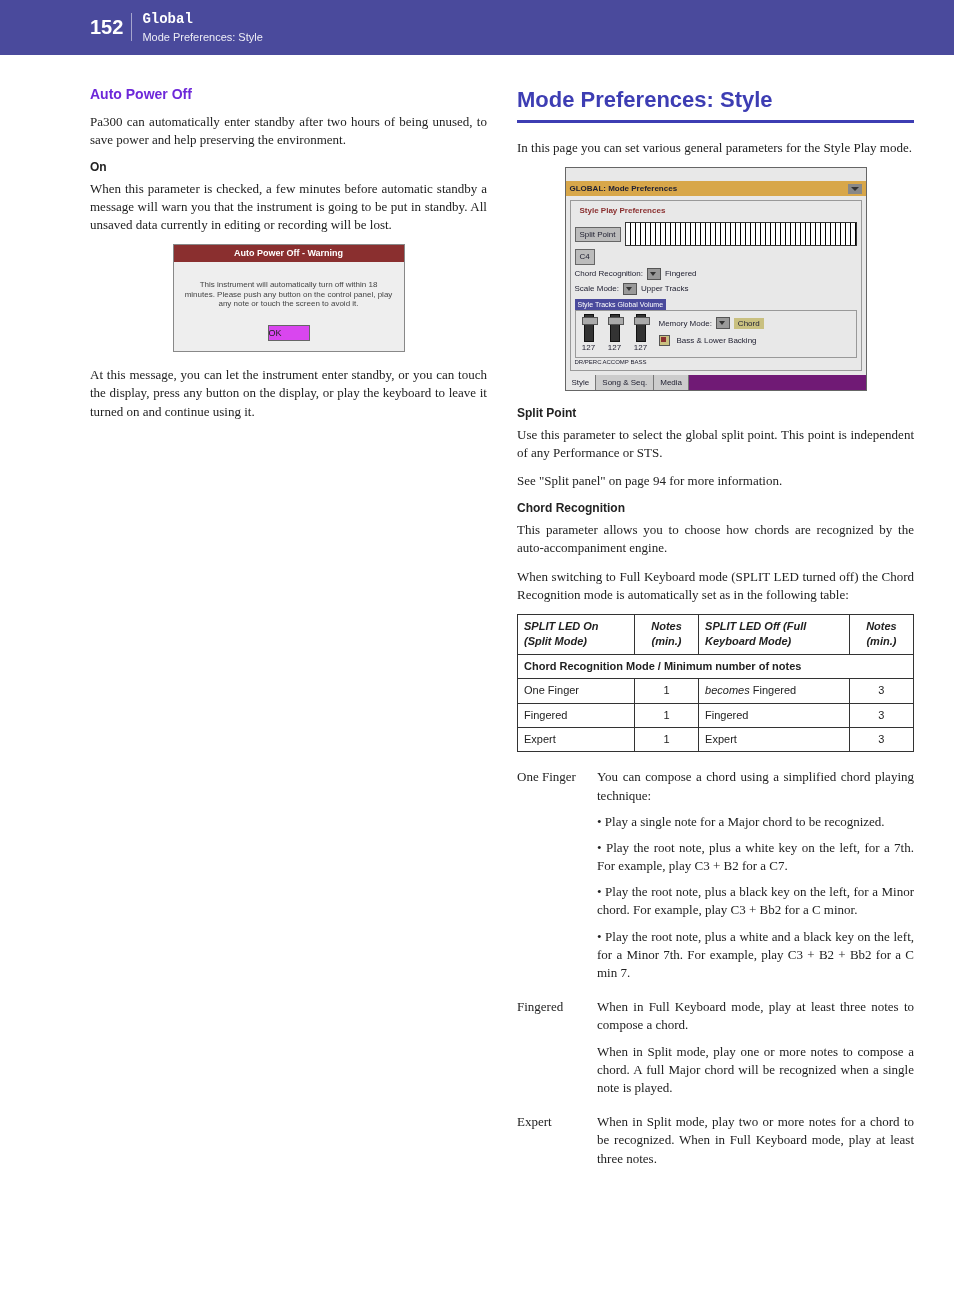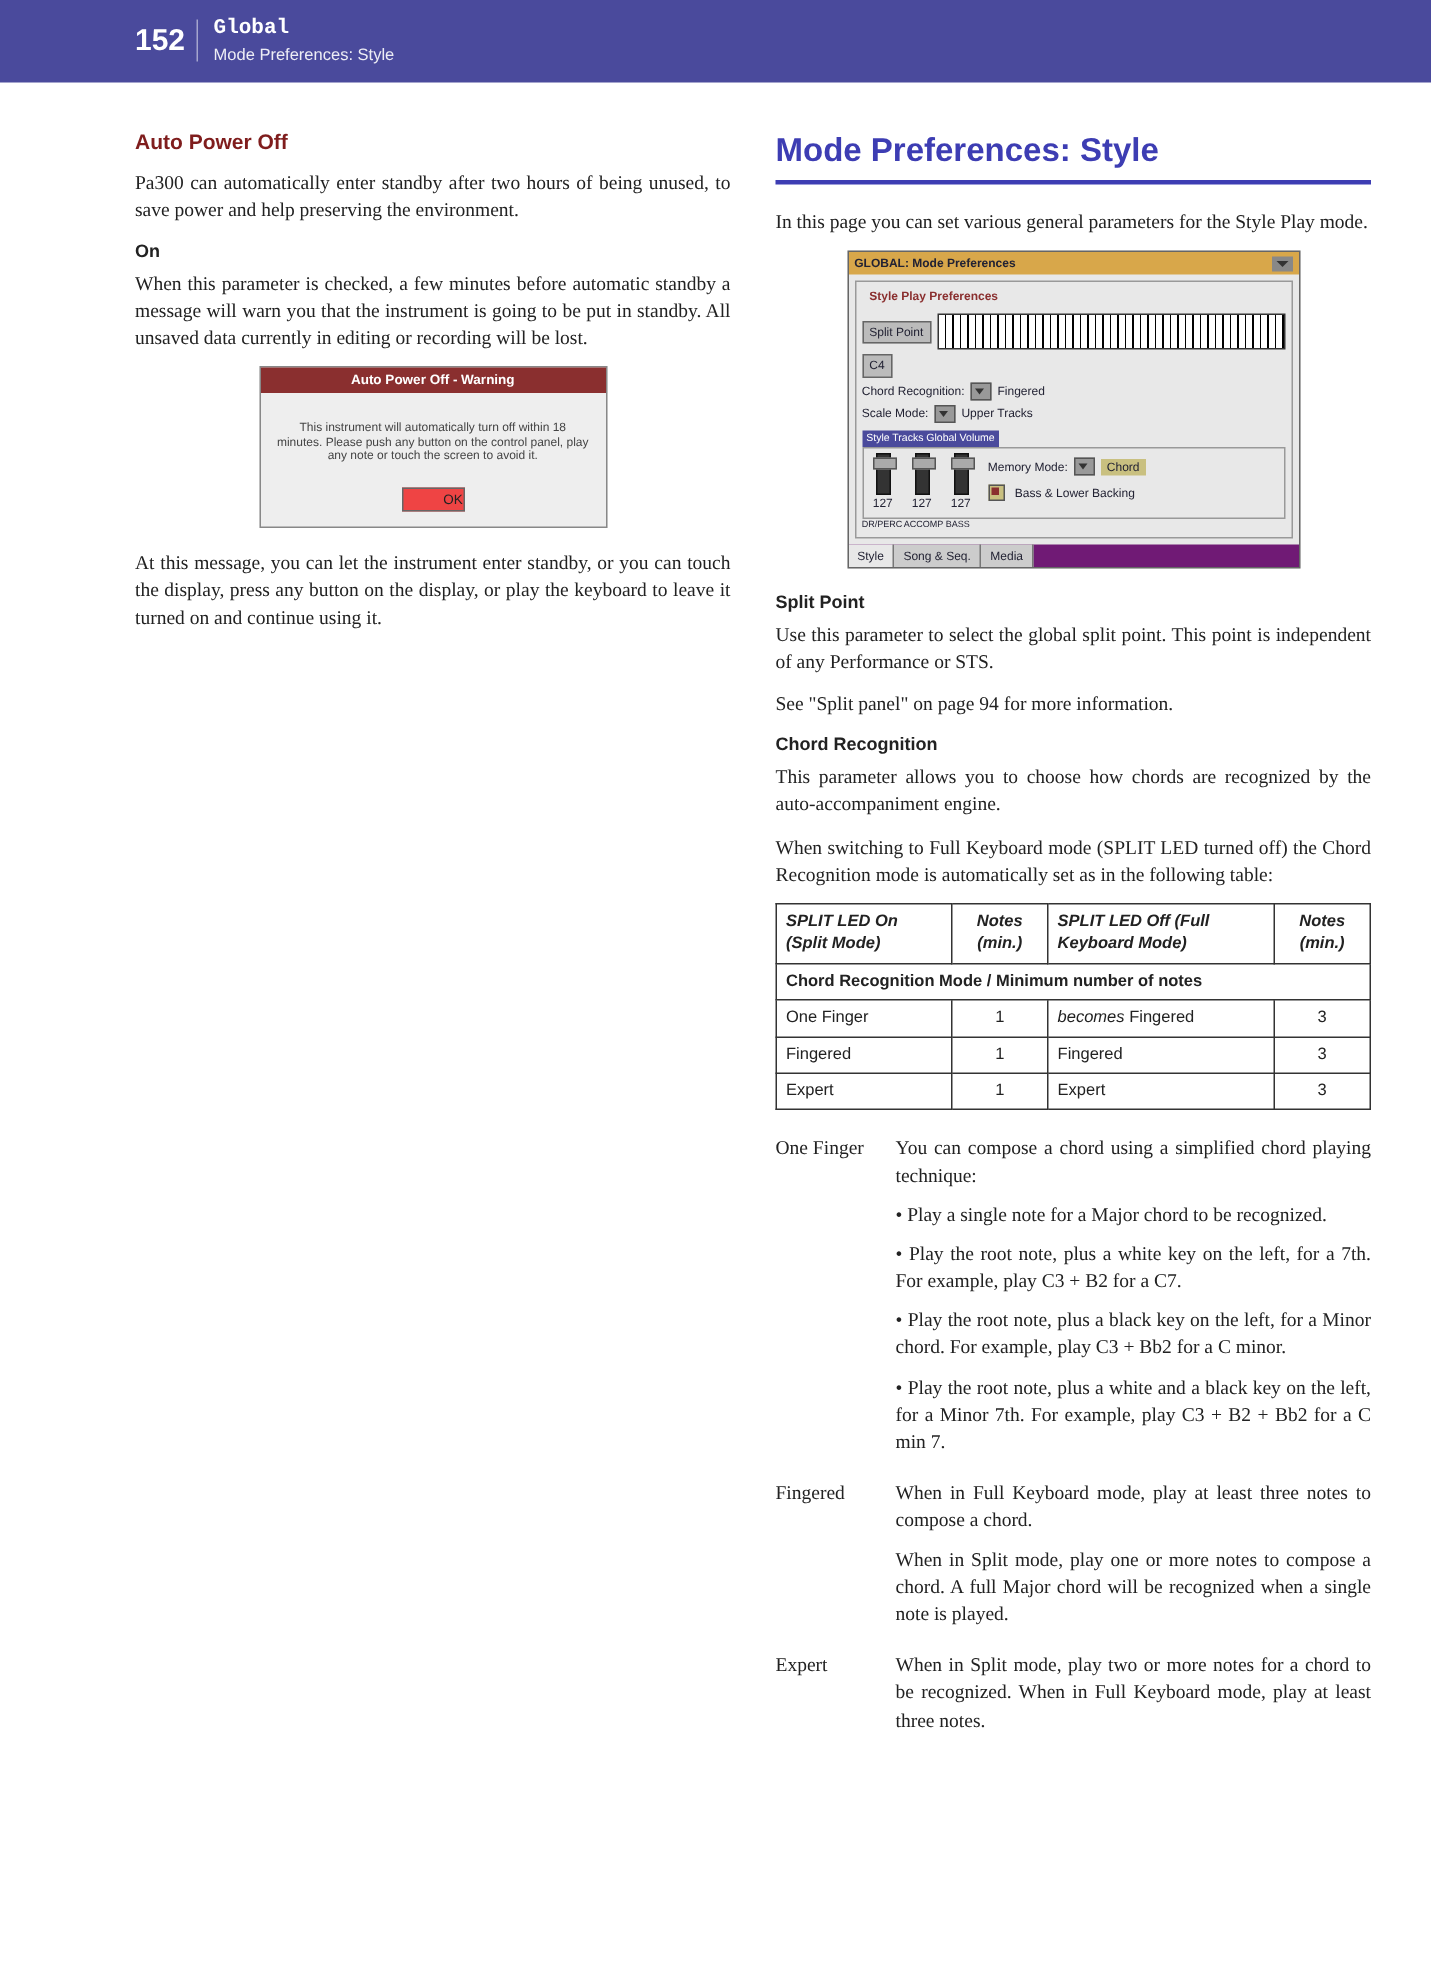--- a/index.html
+++ b/index.html
@@ -47,21 +47,21 @@
     display: flex;
     padding: 30px 40px 0 90px;
     gap: 30px;
   }
   .col {
     flex: 1;
     min-width: 0;
   }
   h2.section-blue {
     font-family: 'Trebuchet MS', Arial, sans-serif;
-    color: #7f1d1d;
+    color: #6d28d9;
     font-size: 14px;
     font-weight: bold;
     margin: 0 0 8px 0;
   }
   h1.big-blue {
     font-family: 'Trebuchet MS', Arial, sans-serif;
     color: #3d3db3;
     font-size: 22px;
     font-weight: bold;
     margin: 0 0 4px 0;
@@ -102,42 +102,43 @@
     padding: 18px 10px 6px 10px;
     text-align: center;
     line-height: 1.2;
     color:#444;
   }
   .warn-ok {
     display: block;
     width: 40px;
     margin: 10px auto 10px auto;
     border: 1px solid #666;
-    background: #ef4444;
-    text-align: right;
+    background: #d946ef;
+    text-align: left;
     padding: 1px 0;
     font-size: 9px;
   }
   
   .ui-box {
     width: 300px;
     margin: 6px auto 14px auto;
     border: 1px solid #666;
     background: #e8e8e8;
     font-family: Verdana, Arial, sans-serif;
     font-size: 8px;
     color: #223;
   }
   .ui-top {
     background: #d8a74a;
     padding: 2px 4px;
     font-weight: bold;
     display:flex;
     justify-content:space-between;
     align-items:center;
+    margin-top:13px;
   }
   .ui-top .drop {
     width:14px;height:10px;background:#888;display:inline-block;
     position:relative;
   }
   .ui-top .drop::after{content:"";position:absolute;left:3px;top:3px;border-left:4px solid transparent;border-right:4px solid transparent;border-top:4px solid #333;}
   .ui-group {
     border: 1px solid #999;
     margin: 4px;
     padding: 4px;

